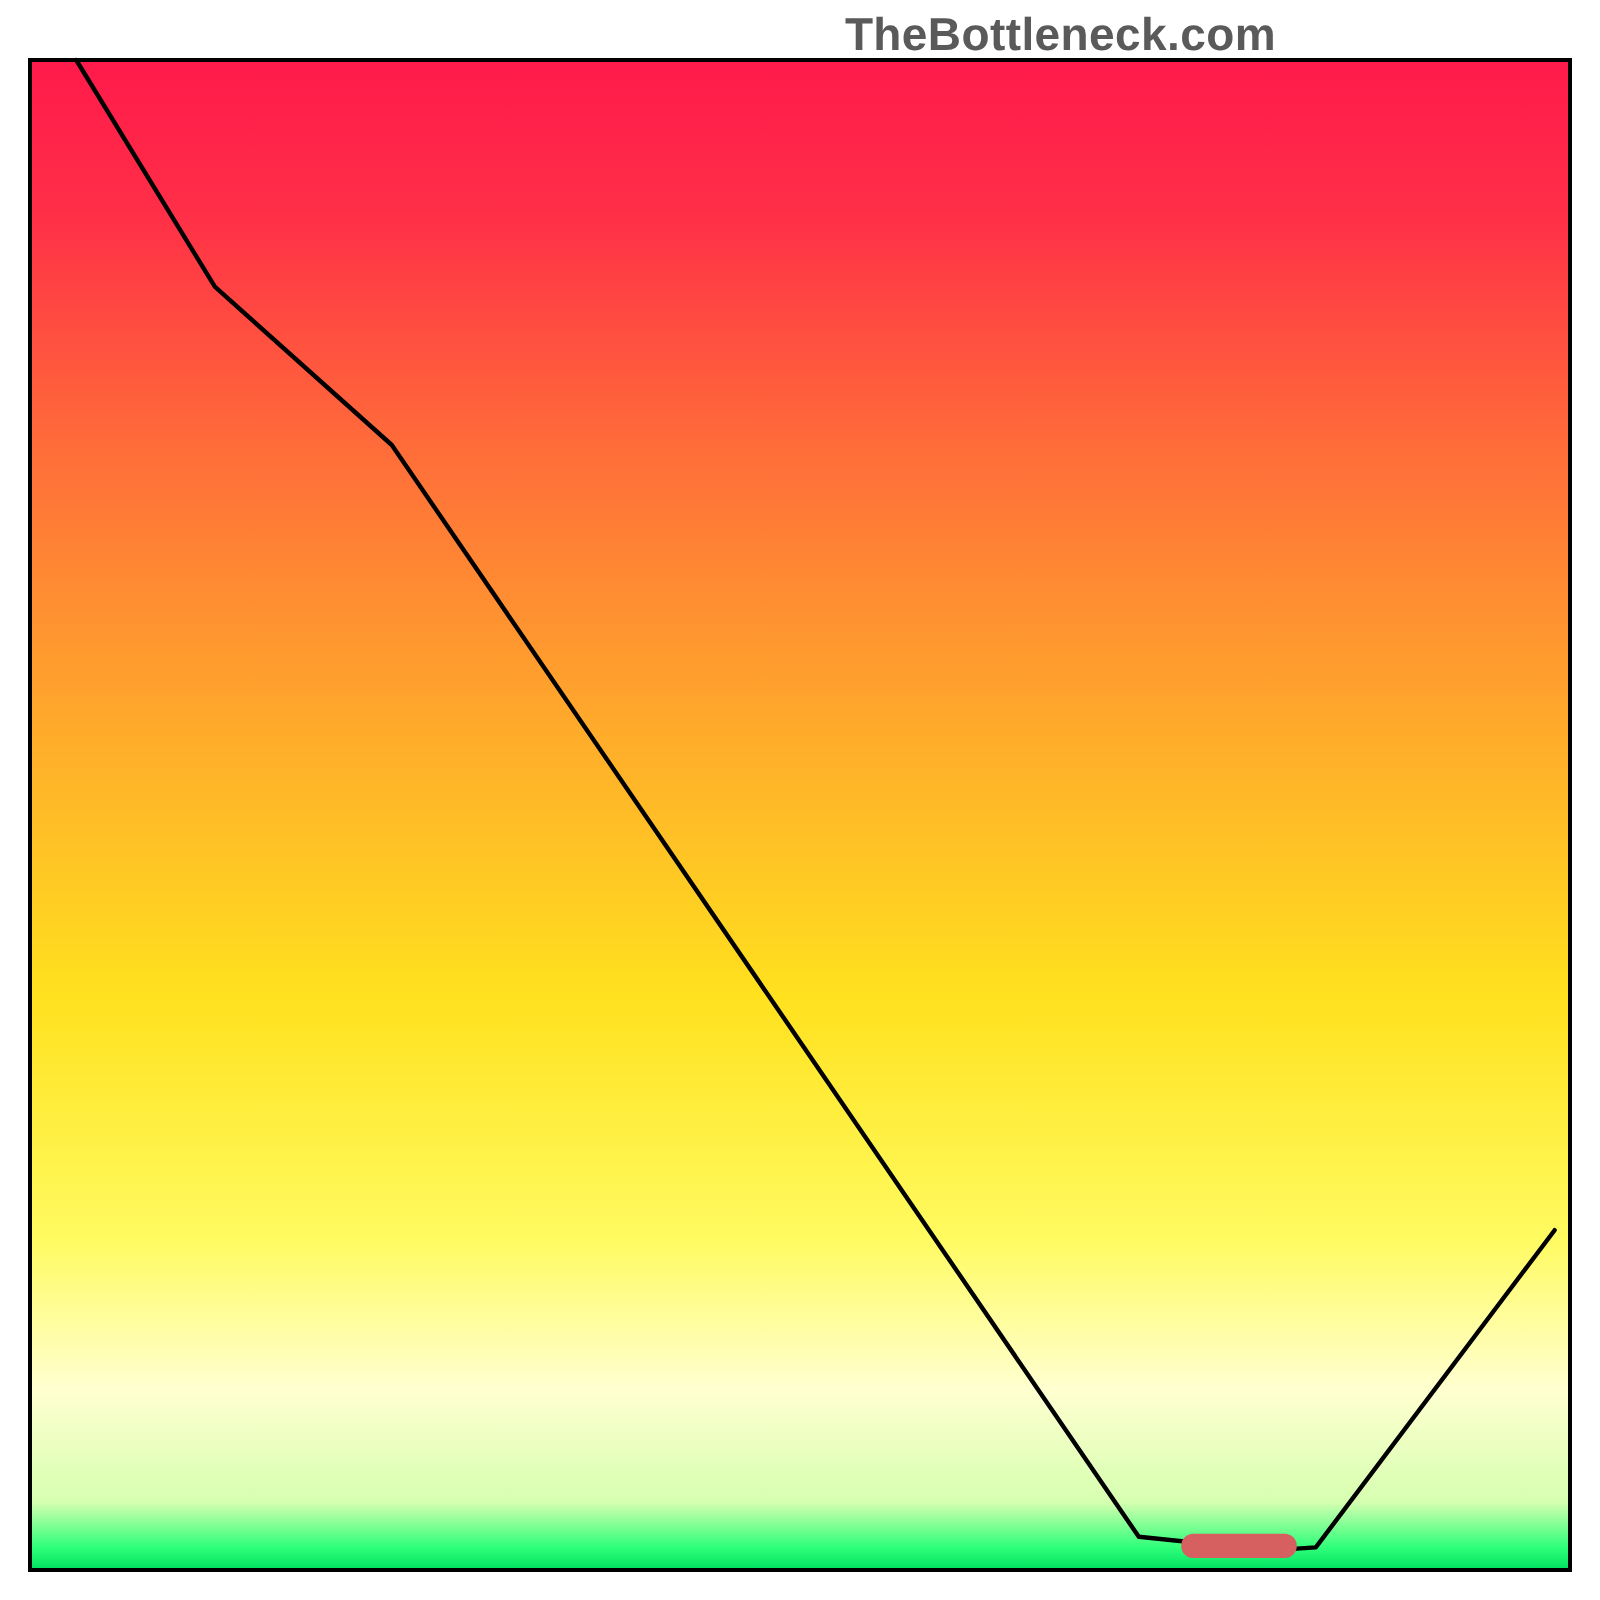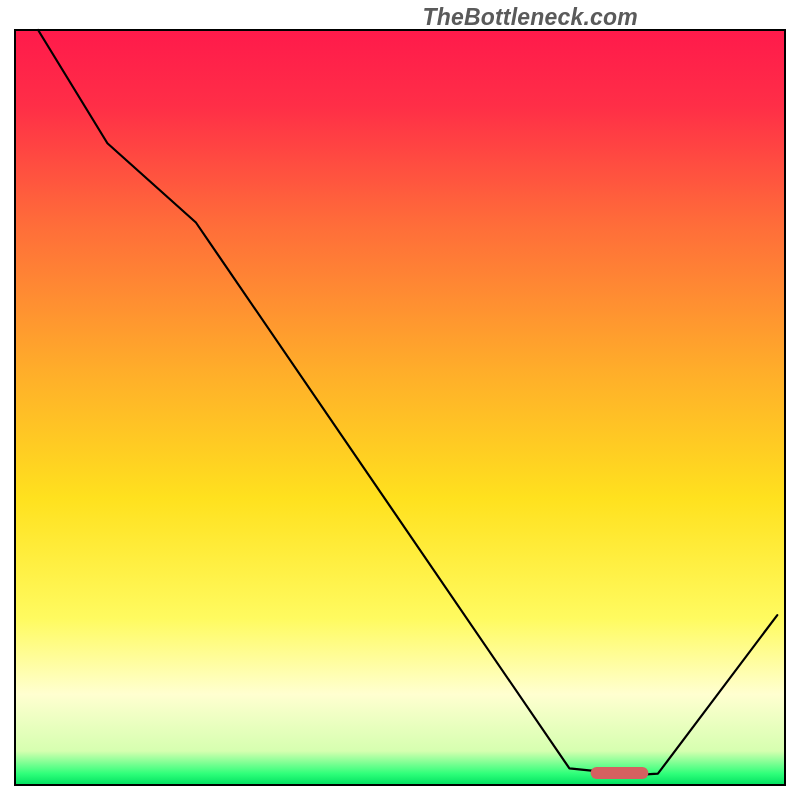--- a/index.html
+++ b/index.html
@@ -8,21 +8,20 @@
     width: 800px;
     height: 800px;
     background: #ffffff;
     font-family: Arial, Helvetica, sans-serif;
     overflow: hidden;
   }
   .stage {
     position: relative;
     width: 648px;
     height: 800px;
-    font-style: italic;
   }
   .watermark {
     position: absolute;
     top: 4px;
     right: 10px;
     font-size: 23px;
     font-weight: bold;
     color: #5a5a5a;
     letter-spacing: 0.2px;
     user-select: none;

